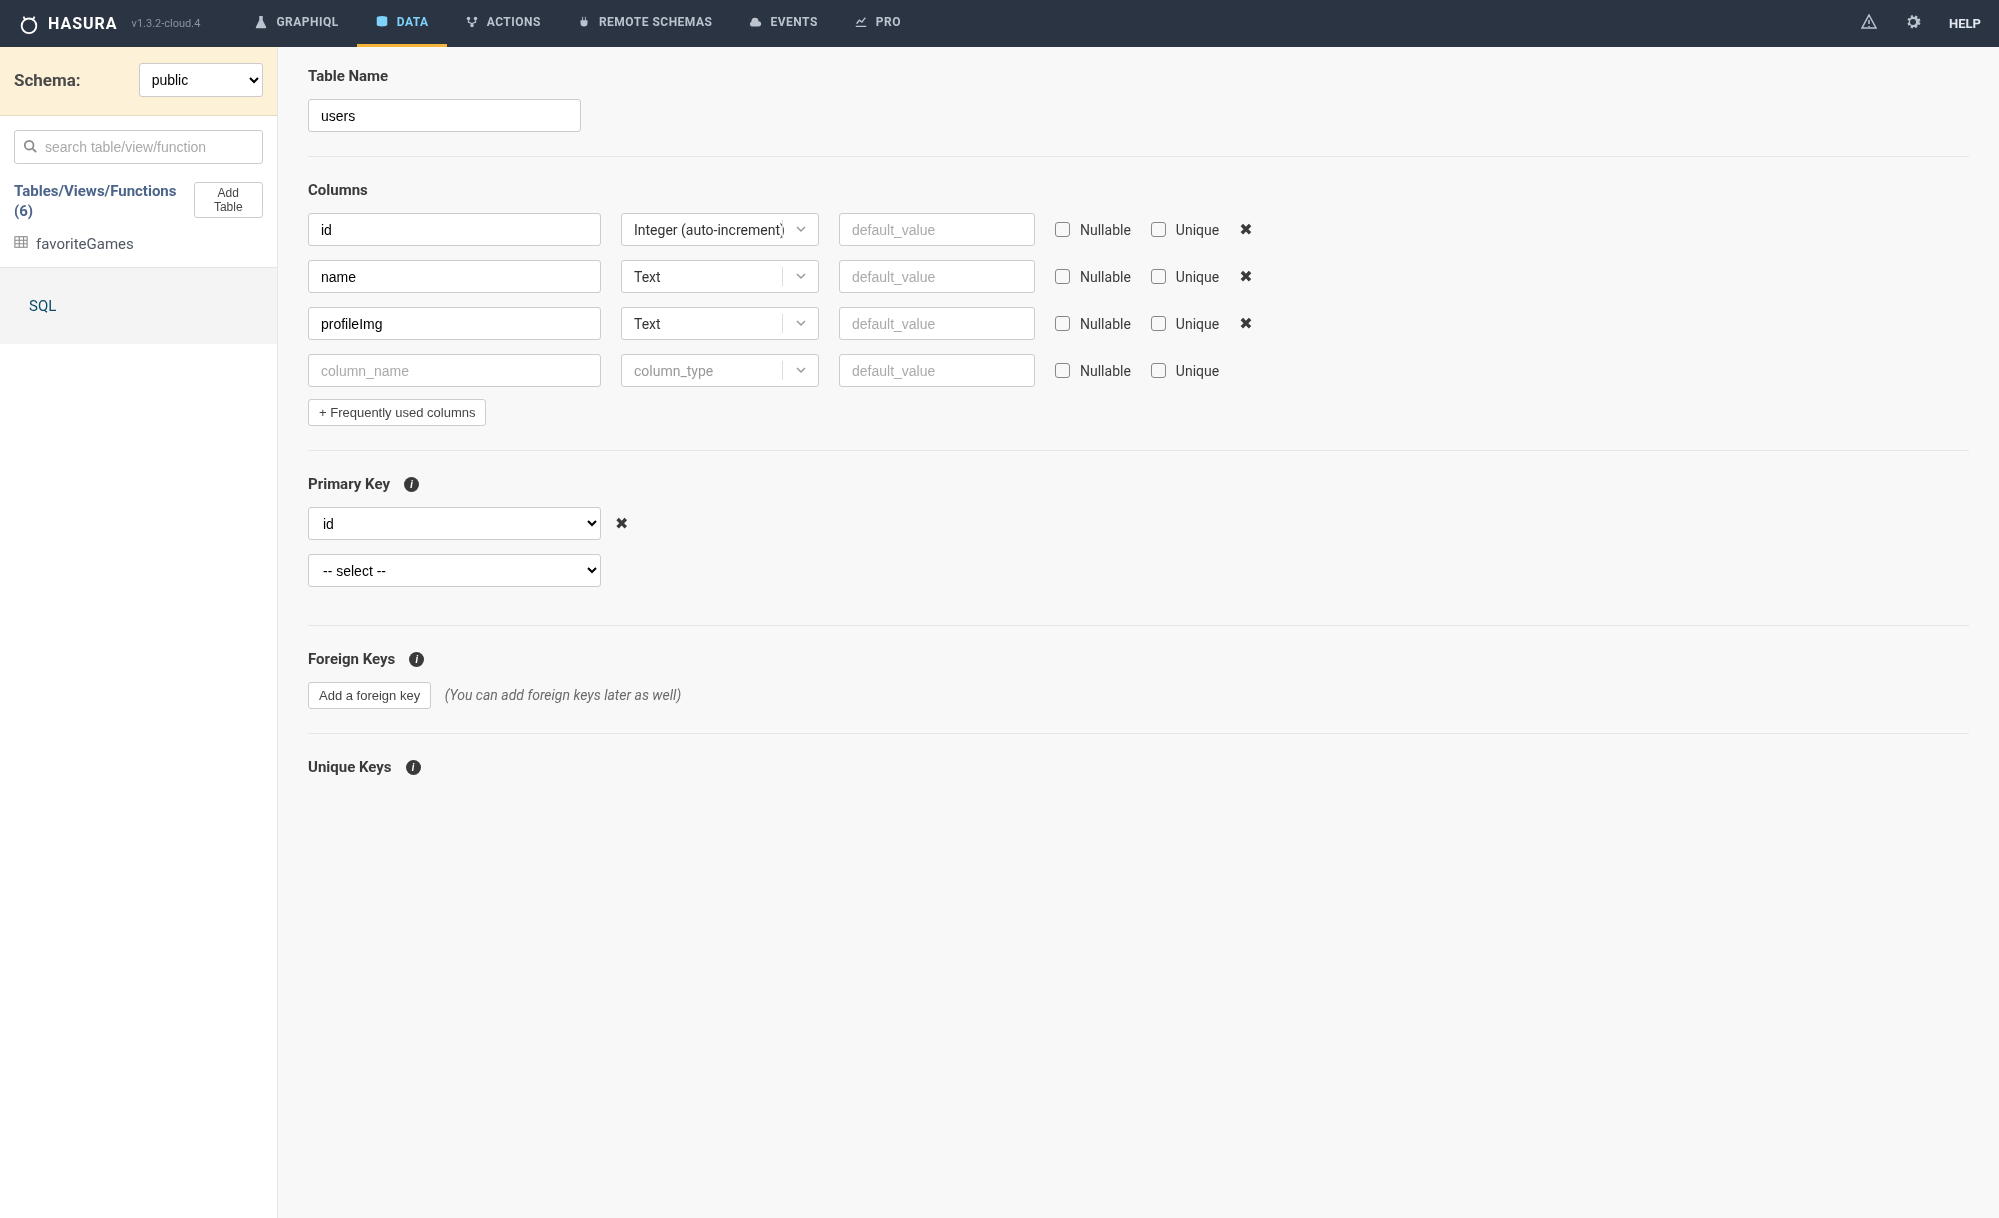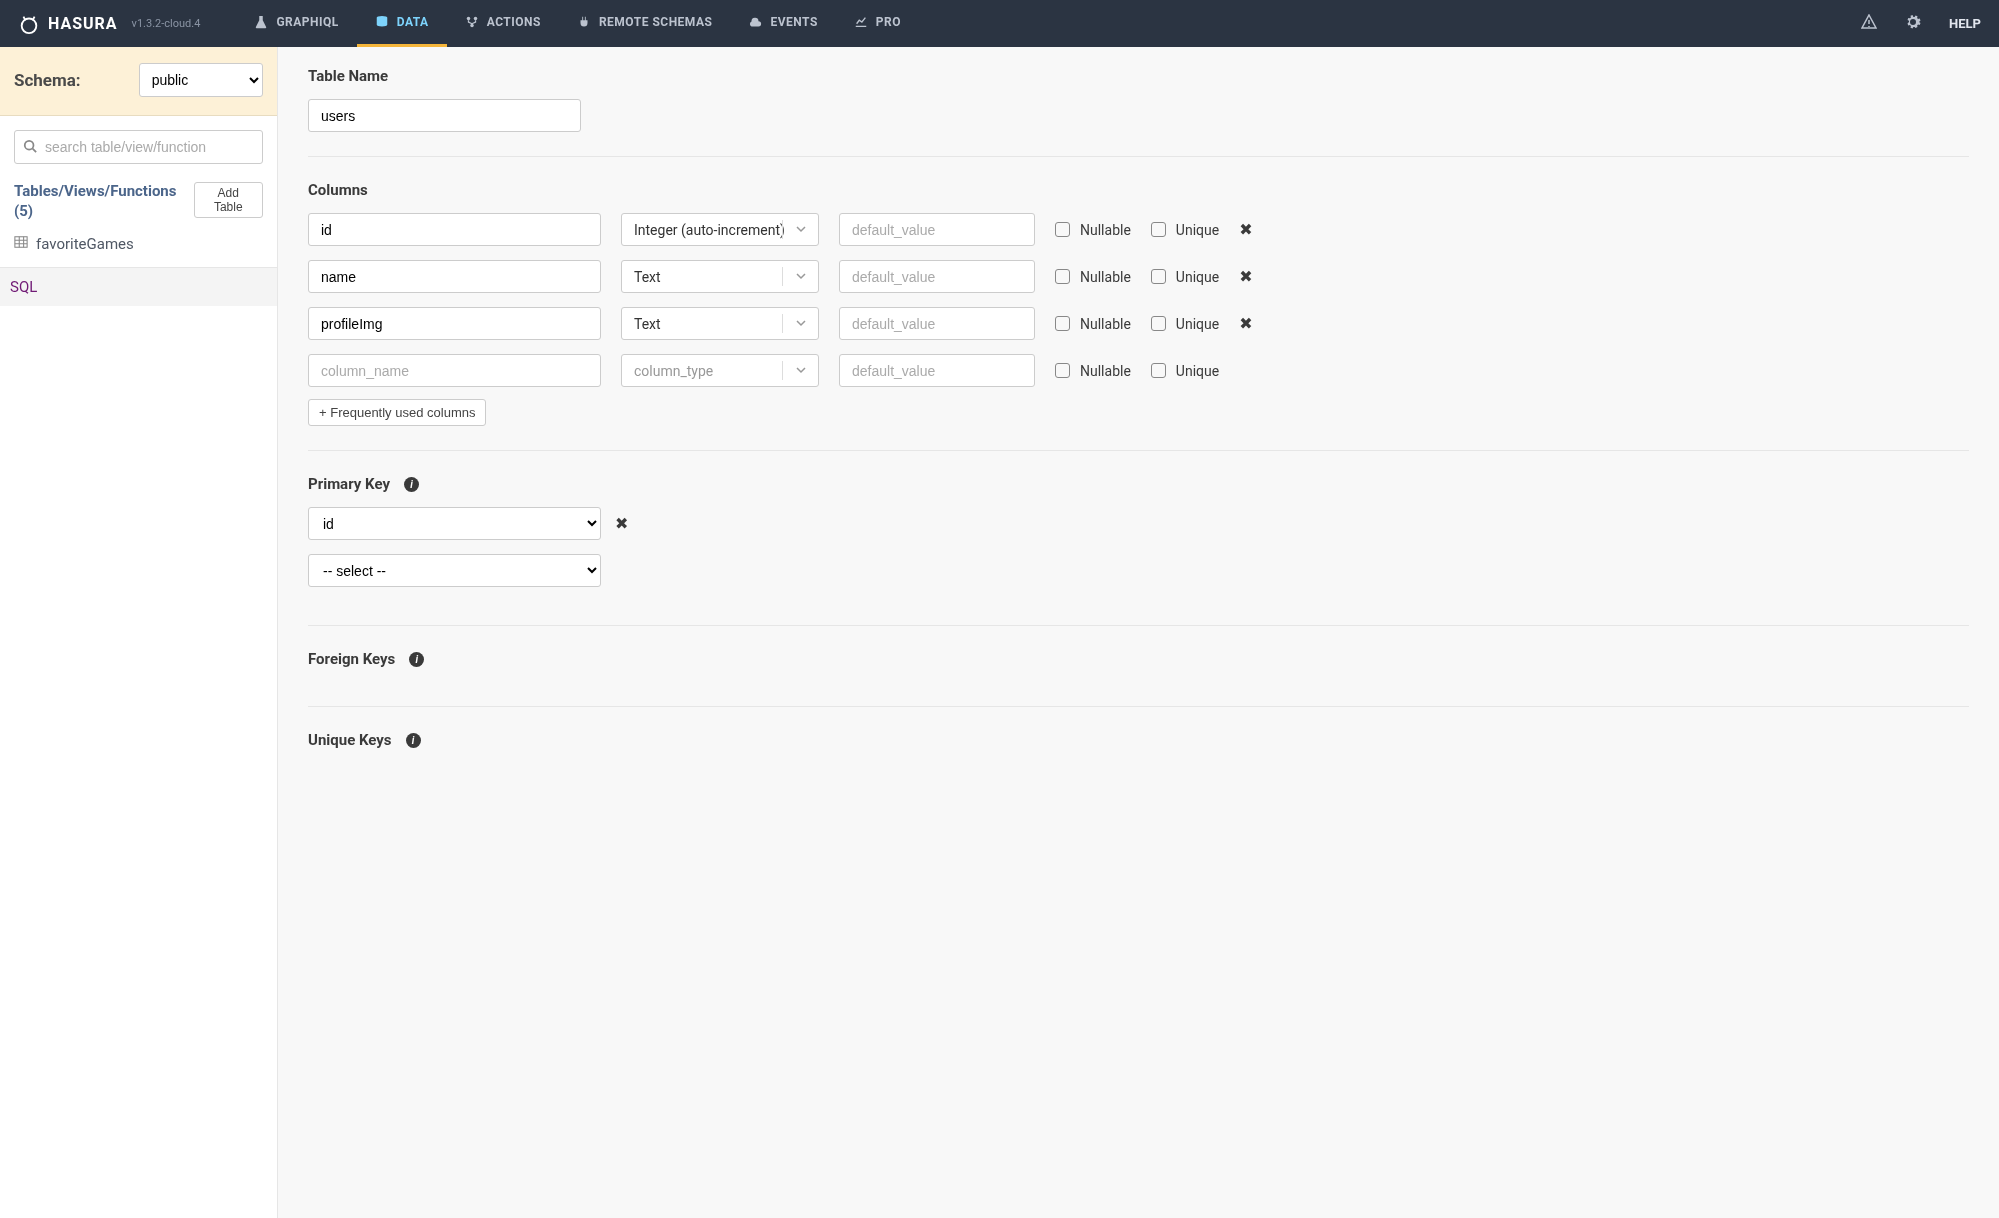--- a/index.html
+++ b/index.html
@@ -31,21 +31,21 @@
 .search-wrap { position: relative; }
 .search-wrap .sicon { position: absolute; left: 9px; top: 9px; color: #888; }
 
 .side-head { display: flex; align-items: flex-start; justify-content: space-between; margin-top: 18px; }
 .side-title { color: #4b658a; font-weight: 700; font-size: 15px; line-height: 1.3; }
 .add-table-btn { border: 1px solid #ccc; background: #fff; border-radius: 3px; padding: 3px 8px; font-size: 12px; cursor: pointer; color: #444; }
 
 .table-item { display: flex; align-items: center; gap: 8px; margin-top: 14px; margin-bottom: 14px; cursor: pointer; color: #505865; font-size: 15px; }
 .tbl-icon { color: #888; }
 
-.sql-row { border-top: 1px solid #e6e6e6; padding: 10px; background: #f4f4f4; color: #701a75; font-size: 15px; cursor: pointer; }
+.sql-row { border-top: 1px solid #e6e6e6; padding: 29px; background: #f4f4f4; color: #0c4a6e; font-size: 15px; cursor: pointer; }
 
 
 .main { flex: 1; padding: 20px 30px 60px; }
 h2.page-title { font-size: 20px; font-weight: 700; color: #3a3a3a; margin-bottom: 28px; }
 
 .section { border-bottom: 1px solid #e6e6e6; padding-bottom: 24px; margin-bottom: 24px; }
 .section-label { font-weight: 700; font-size: 15px; color: #3a3a3a; margin-bottom: 14px; display: flex; align-items: center; gap: 14px; }
 .info-icon { width: 15px; height: 15px; background: #3a3a3a; color: #fff; border-radius: 50%; display: inline-flex; align-items: center; justify-content: center; font-size: 10px; font-weight: 700; font-style: italic; }
 
 .text-input { width: 273px; height: 33px; border: 1px solid #ccc; border-radius: 3px; padding: 0 12px; font-size: 14px; background: #fff; }
@@ -161,21 +161,21 @@
         <span class="sicon">
           <svg width="14" height="14" viewBox="0 0 16 16" fill="none" stroke="currentColor" stroke-width="2">
               <circle cx="7" cy="7" r="5"></circle>
               <path d="M11 11l4 4"></path>
             </svg>
         </span>
         <input class="search-box" placeholder="search table/view/function" style="">
       </div>
 
       <div class="side-head">
-        <div class="side-title">Tables/Views/Functions (5)</div>
+        <div class="side-title">Tables/Views/Functions (6)</div>
         <button class="add-table-btn">Add Table</button>
       </div>
 
       <div class="table-item">
         <span class="tbl-icon">
           <svg width="14" height="14" viewBox="0 0 16 16" fill="none" stroke="currentColor" stroke-width="1.2">
               <rect x="1" y="2" width="14" height="12"></rect>
               <path d="M1 6h14M1 10h14M6 2v12M11 2v12"></path>
             </svg>
         </span>
@@ -326,20 +326,24 @@
           <option>-- select --</option>
         </select>
       </div>
     </div>
 
     <div class="section">
       <div class="section-label">
         <span>Foreign Keys</span>
         <span class="info-icon">i</span>
       </div>
+      <div>
+        <button class="small-btn">Add a foreign key</button>
+        <span class="hint">(You can add foreign keys later as well)</span>
+      </div>
     </div>
 
     <div class="section" style="border-bottom:none">
       <div class="section-label">
         <span>Unique Keys</span>
         <span class="info-icon">i</span>
       </div>
     </div>
 
   </div>

